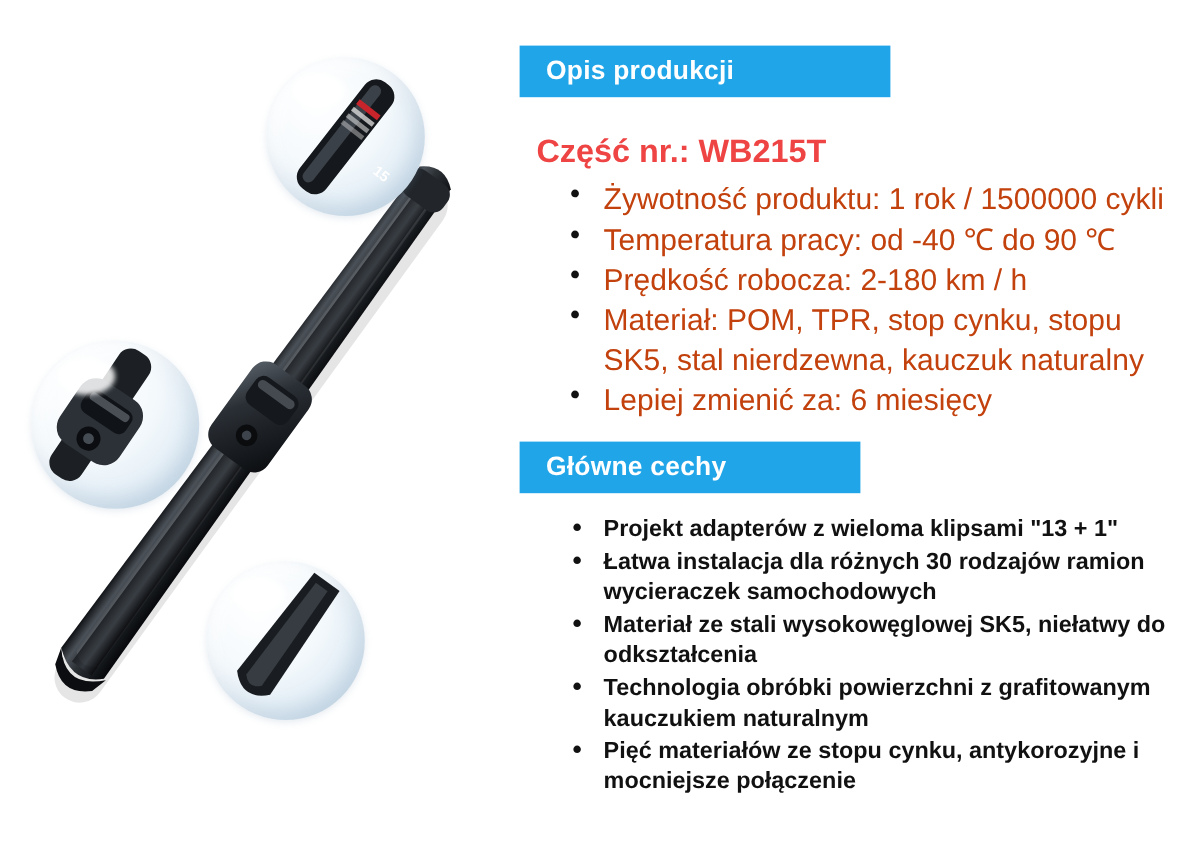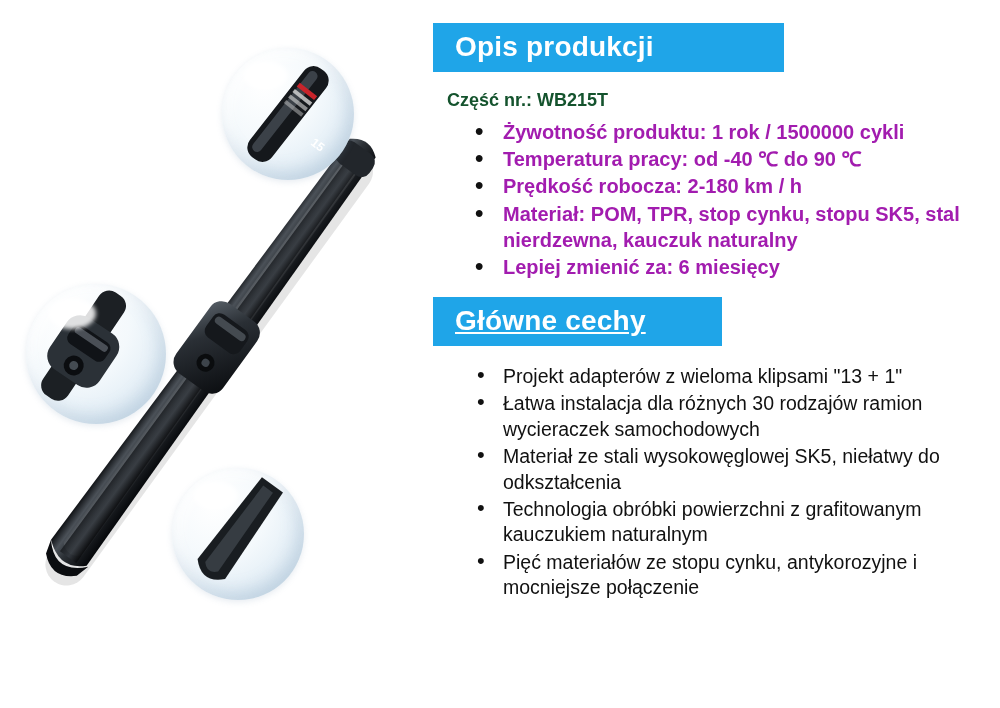--- a/index.html
+++ b/index.html
@@ -77,49 +77,48 @@
     flex: 0 0 585px;
     padding: 22px 20px 0 18px;
     box-sizing: border-box;
   }
 
   .section-header {
     display: inline-block;
     background: #1fa5e8;
     color: #ffffff;
     font-weight: bold;
-    font-size: 28px;
+    font-size: 22px;
     line-height: 1;
     padding: 10px 130px 11px 22px;
-    margin: 1px 0 18px 0;
+    margin: 16px 0 18px 0;
     letter-spacing: .2px;
   }
   .section-header.second {
     margin-top: 16px;
-    padding-right: 76px;
-    text-decoration: underline;
+    padding-right: 112px;
   }
 
   .part-no {
-    font-size: 18px;
+    font-size: 27px;
     font-weight: bold;
-    color: #14532d;
-    margin: 0 0 8px 14px;
+    color: #ef4444;
+    margin: 12px 0 8px 14px;
   }
 
   ul.spec-list {
     margin: 0 0 0 6px;
     padding: 0 0 0 36px;
     list-style: none;
   }
   ul.spec-list li {
     position: relative;
-    font-size: 20px;
-    font-weight: bold;
-    color: #a21caf;
+    font-size: 25px;
+    font-weight: normal;
+    color: #c2410c;
     line-height: 1.31;
     margin: 0 0 1px 0;
     padding-left: 28px;
   }
   ul.spec-list li::before {
     content: "\2022";
     position: absolute;
     left: 0;
     top: -2px;
     font-size: 24px;
@@ -128,21 +127,21 @@
   }
 
   ul.feature-list {
     margin: 0 0 0 6px;
     padding: 0 0 0 36px;
     list-style: none;
   }
   ul.feature-list li {
     position: relative;
     font-size: 19.5px;
-    font-weight: normal;
+    font-weight: bold;
     color: #111111;
     line-height: 1.3;
     margin: 0 0 2px 0;
     padding-left: 28px;
   }
   ul.feature-list li::before {
     content: "\2022";
     position: absolute;
     left: 2px;
     top: -3px;

